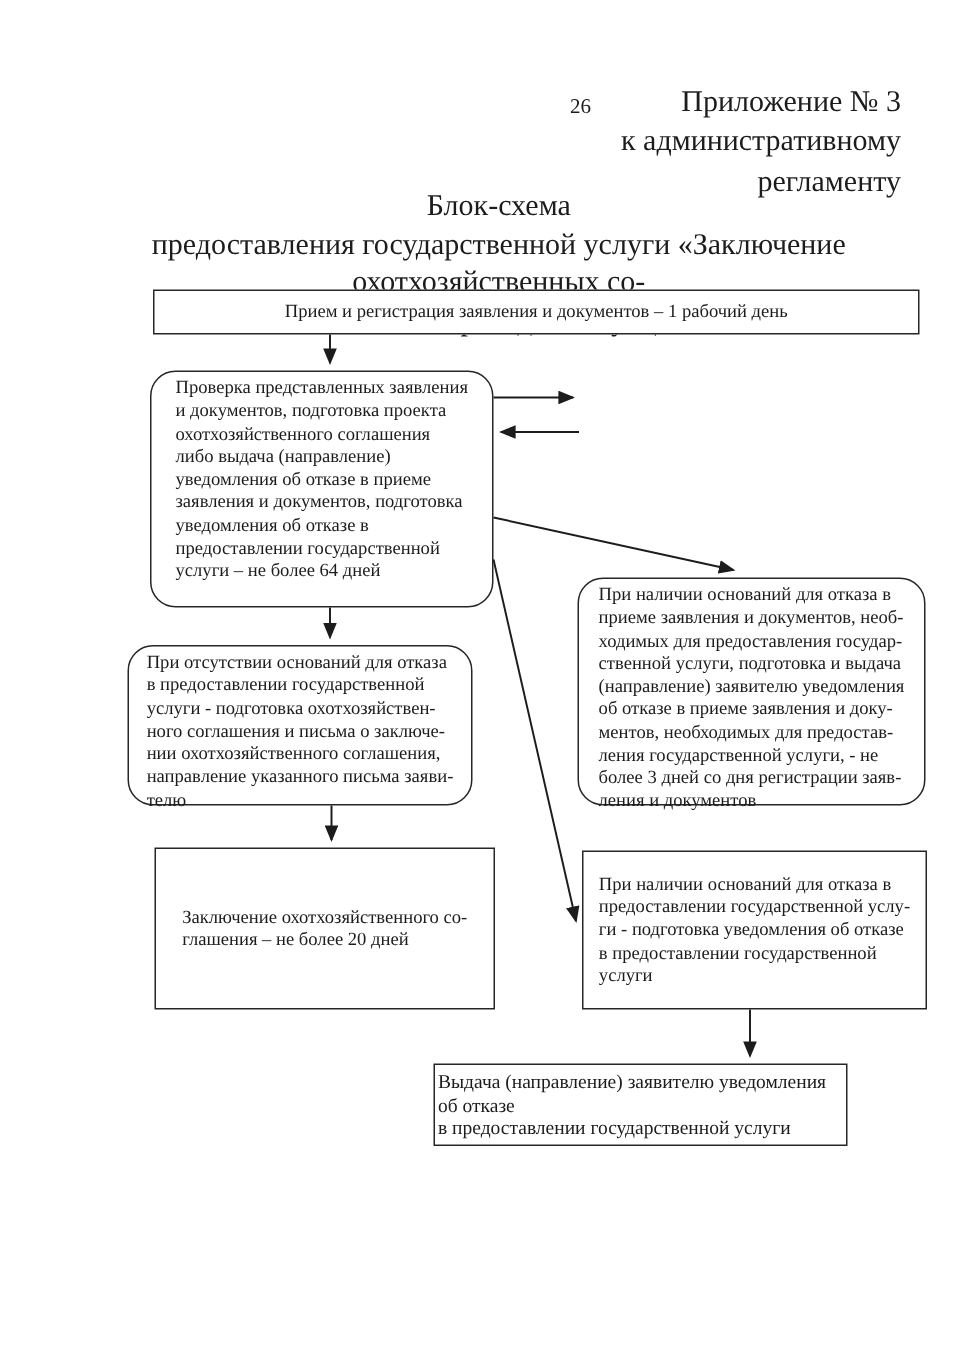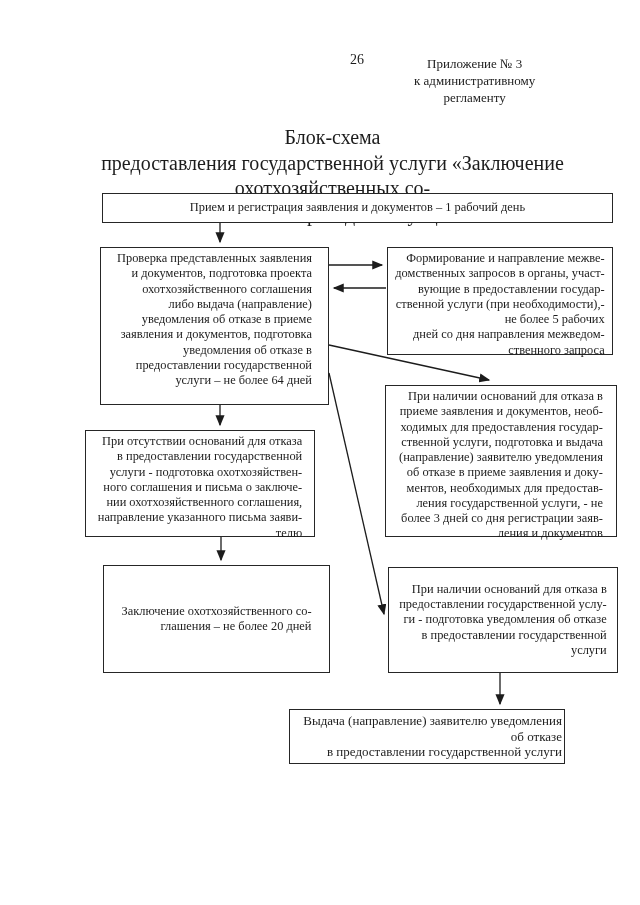--- a/index.html
+++ b/index.html
@@ -4,38 +4,38 @@
 <style>
   html,body{margin:0;padding:0;background:#ececec;}
   .page{
     position:relative;width:640px;height:905px;margin:0 auto;
     background:#ffffff;color:#1c1c1c;
     font-family:"Liberation Serif","DejaVu Serif",serif;
     overflow:hidden;
   }
   .pre{white-space:pre-line;}
   .page-number{
-    position:absolute;left:350px;top:52px;width:44px;
-    text-align:left;font-size:14px;
+    position:absolute;left:350px;top:64px;width:44px;
+    text-align:right;font-size:14px;
   }
   .appendix{
     position:absolute;left:414px;top:55px;
-    font-size:13px;line-height:1.32;text-align:center;
+    font-size:20px;line-height:1.32;text-align:right;
   }
   .title-block{
     position:absolute;left:40px;top:125px;width:585px;
     text-align:center;font-size:20px;line-height:1.28;
   }
   .fbox{
     position:absolute;box-sizing:border-box;
     border:1.5px solid #262626;background:#ffffff;
     display:flex;justify-content:center;
-    text-align:right;font-size:12.4px;line-height:1.23;
+    text-align:left;font-size:12.4px;line-height:1.23;
   }
-  .fbox.vtop{align-items:flex-start;padding:3px 2px 2px 2px;}
+  .fbox.vtop{align-items:flex-start;padding:3px 2px 2px 2px;border-radius:17px;}
   .fbox.vmid{align-items:center;padding:2px 2px;}
   .b-reception   {left:102px;top:193px;width:511px;height:30px;}
   .b-check       {left:100px;top:247px;width:229px;height:158px;}
   .b-interagency {left:387px;top:247px;width:226px;height:108px;}
   .b-refuse-docs {left:385px;top:385px;width:232px;height:152px;}
   .b-no-grounds  {left:85px;top:430px;width:230px;height:107px;}
   .b-conclusion  {left:103px;top:565px;width:227px;height:108px;}
   .b-refuse-serv {left:388px;top:567px;width:230px;height:106px;}
   .b-issue       {left:289px;top:709px;width:276px;height:55px;font-size:13px;}
   .arrows{
@@ -69,29 +69,20 @@
 и документов, подготовка проекта
 охотхозяйственного соглашения
 либо выдача (направление)
 уведомления об отказе в приеме
 заявления и документов, подготовка
 уведомления об отказе в
 предоставлении государственной
 услуги – не более 64 дней</span>
   </div>
 
-  <div class="fbox vtop b-interagency">
-    <span class="pre">Формирование и направление межве-
-домственных запросов в органы, участ-
-вующие в предоставлении государ-
-ственной услуги (при необходимости),-
-не более 5 рабочих
-дней со дня направления межведом-
-ственного запроса</span>
-  </div>
 
   <div class="fbox vtop b-refuse-docs">
     <span class="pre">При наличии оснований для отказа в
 приеме заявления и документов, необ-
 ходимых для предоставления государ-
 ственной услуги, подготовка и выдача
 (направление) заявителю уведомления
 об отказе в приеме заявления и доку-
 ментов, необходимых для предостав-
 ления государственной услуги, - не

